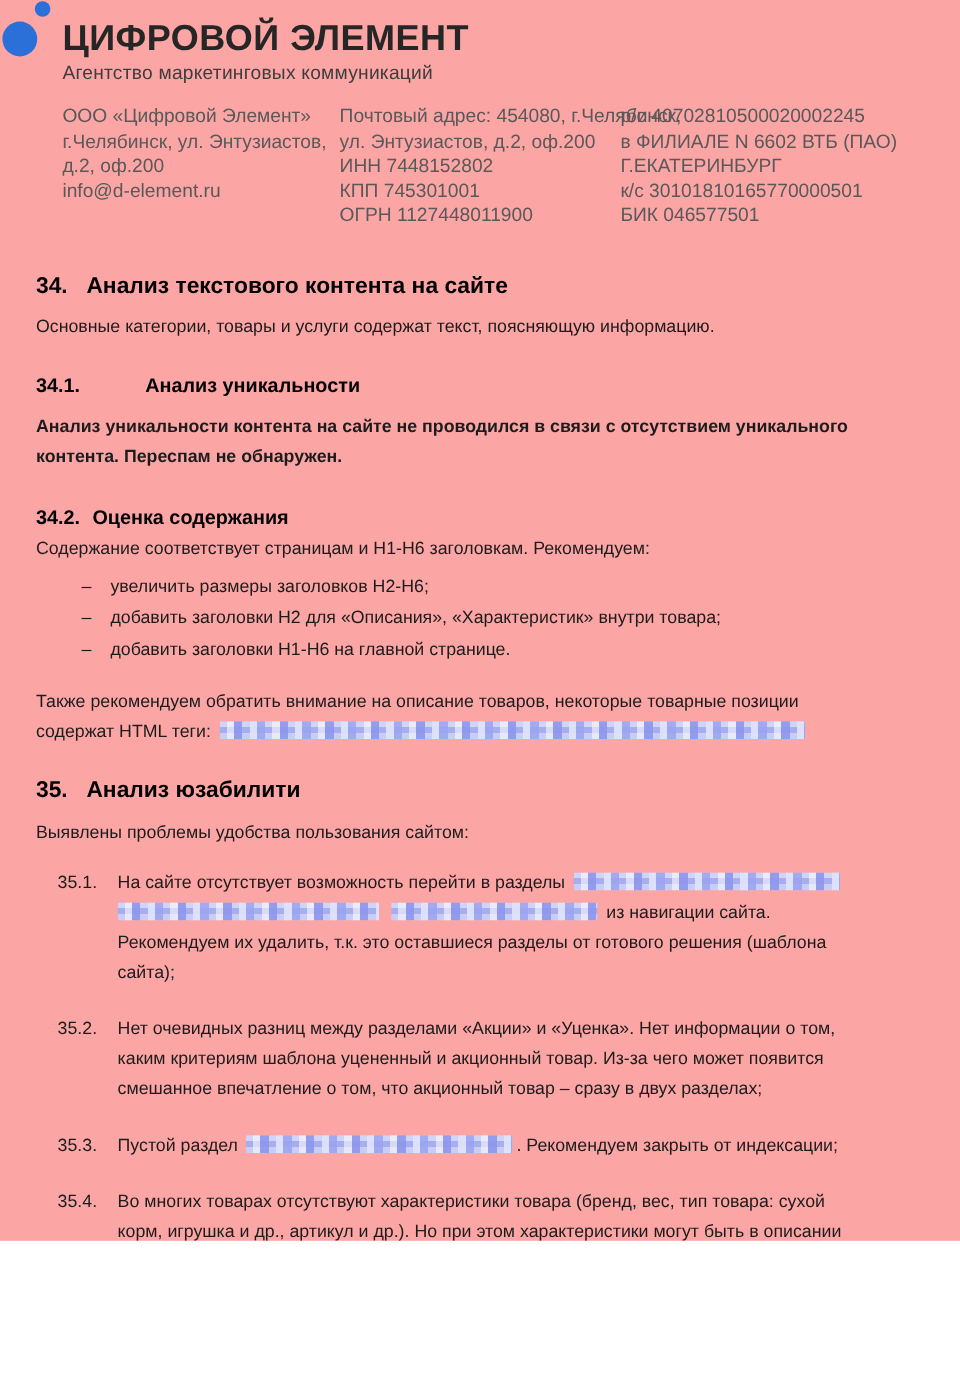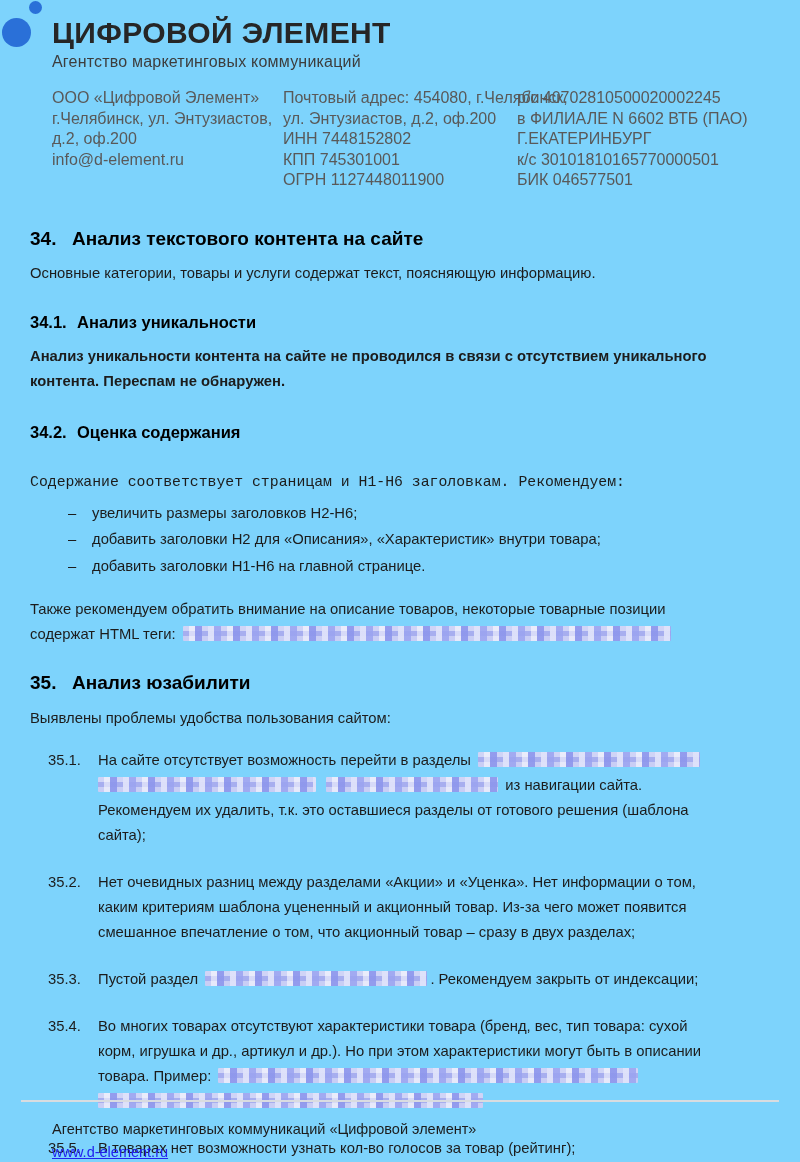--- a/index.html
+++ b/index.html
@@ -1,17 +1,17 @@
 <!DOCTYPE html>
 <html><head>
 <meta charset="utf-8">
 <style>
   html,body{margin:0;padding:0;background:#ffffff;}
   body{width:800px;height:1162px;font-family:"Liberation Sans",sans-serif;color:#1c1c1c;}
-  .page{position:relative;width:800px;height:1162px;overflow:hidden;background:#7dd3fc;}
+  .page{position:relative;width:800px;height:1034px;overflow:hidden;background:#fca5a5;}
 
   
   .brand{position:relative;padding:10px 0 0 52px;}
   .logo-big{position:absolute;left:2px;top:18px;width:29px;height:29px;border-radius:50%;background:#2a70d8;}
   .logo-small{position:absolute;left:29px;top:1px;width:13px;height:13px;border-radius:50%;background:#2a70d8;}
   .brand-title{font-size:30px;font-weight:700;letter-spacing:.4px;color:#262626;line-height:34px;margin-top:6px;}
   .brand-sub{font-size:16px;color:#3d3d3d;margin-top:3px;letter-spacing:.2px;}
 
   
   .contacts{display:grid;grid-template-columns:231px 234px 1fr;padding-left:52px;padding-right:20px;margin-top:17px;
@@ -21,24 +21,24 @@
   
   .content{padding-left:30px;padding-right:45px;}
   .h1{display:flex;font-size:19px;font-weight:700;color:#000;}
   .h1 .num{width:42px;flex:none;}
   .h2{display:flex;font-size:16.5px;font-weight:700;color:#000;}
   .h2 .num{width:47px;flex:none;}
   .p{font-size:14.8px;line-height:25px;max-width:703px;}
 
   .sec34 .h1{margin-top:37px;}
   .p-34{margin-top:11px;}
-  .h2-341{margin-top:27px;}
+  .h2-341{margin-top:27px;gap:44px;}
   .p-341{margin-top:12px;font-weight:bold;}
   .h2-342{margin-top:29px;}
-  .p-342{margin-top:28px;font-family:Liberation Mono, monospace;}
+  .p-342{margin-top:4px;}
 
   .bullets{margin-top:5px;}
   .bullet{display:flex;font-size:14.8px;line-height:26.5px;}
   .bullet .dash{width:24px;flex:none;margin-left:38px;}
 
   .p-note{margin-top:18px;}
   .sec35 .h1{margin-top:25px;}
   .p-35{margin-top:12px;}
 
   .items{margin-top:17px;}

